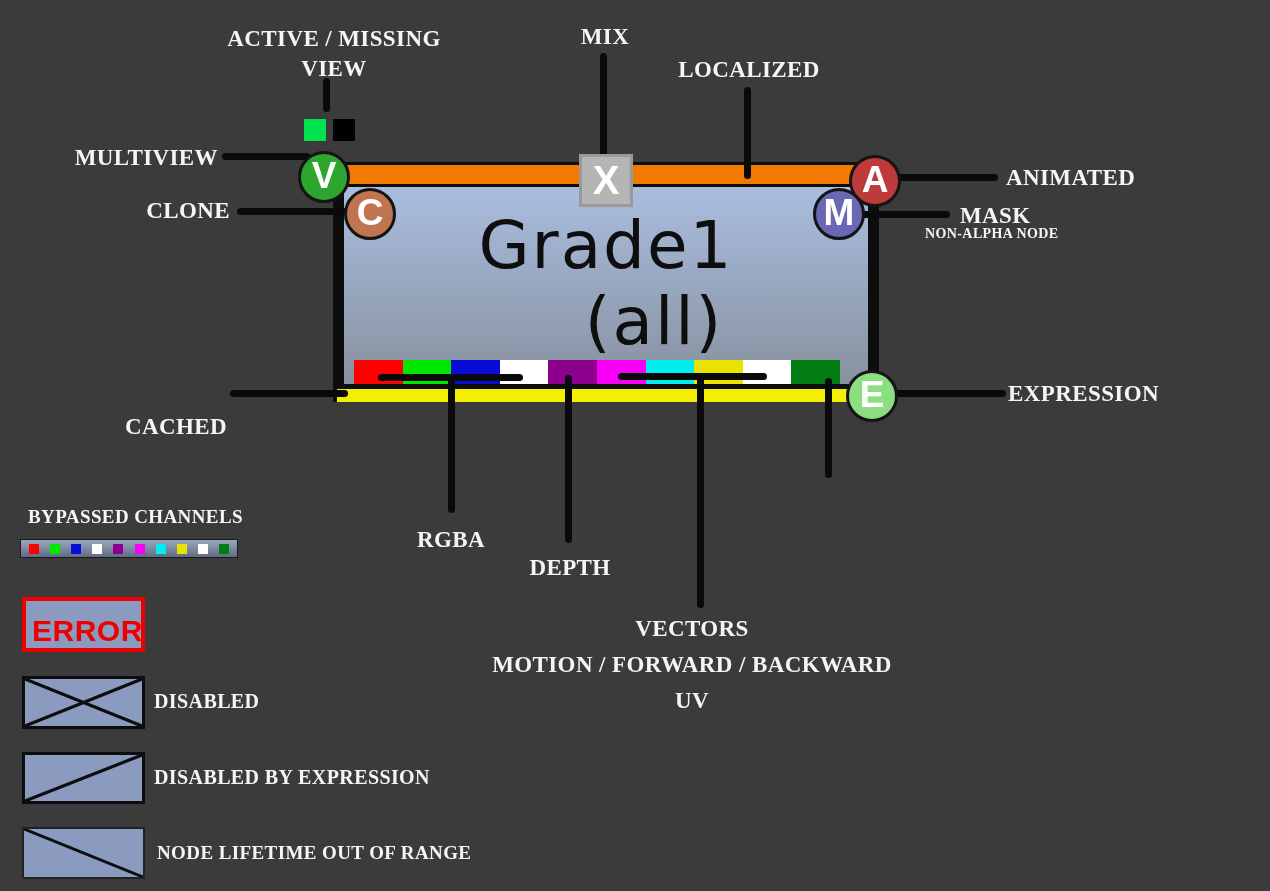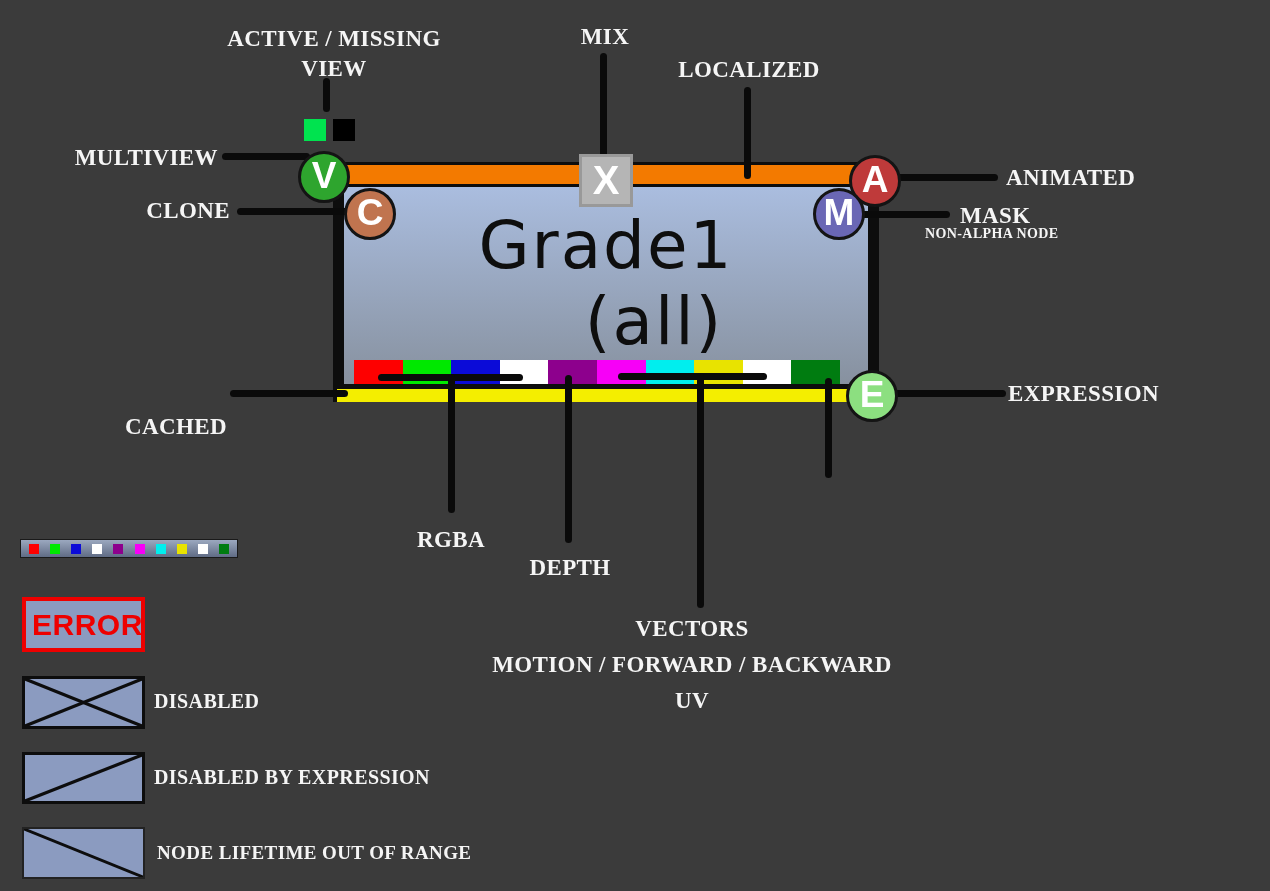--- a/index.html
+++ b/index.html
@@ -36,21 +36,21 @@
   .center{text-align:center;}
   .right{text-align:right;}
   
   .bypassed-strip{position:absolute;left:20px;top:539px;width:218px;height:19px;box-sizing:border-box;
     border:1px solid #1a1a1a;background:linear-gradient(#9ba8bf,#606c85);
     display:flex;align-items:center;justify-content:space-between;padding:0 8px;z-index:5;}
   .bypassed-seg{width:10px;height:10px;}
   .lbox{position:absolute;left:22px;width:123px;box-sizing:border-box;background:var(--boxfill,#8b9bc0);z-index:5;}
   .lbox svg{position:absolute;left:0;top:0;width:100%;height:100%;}
   .error-box{top:597px;height:55px;border:4px solid var(--errorred,#ee0000);
-    display:flex;align-items:center;padding-left:6px;}
+    display:flex;align-items:flex-end;padding-left:6px;}
   .error-text{color:var(--errorred,#ee0000);font-size:30px;font-weight:600;letter-spacing:.5px;}
   .disabled-box{top:676px;height:53px;border:3px solid #0d0d0d;}
   .expr-box{top:752px;height:52px;border:3px solid #0d0d0d;}
   .lifetime-box{top:827px;height:52px;border:2px solid #222;}
 </style>
 </head>
 <body>
 
 <div class="canvas">
 
@@ -121,20 +121,21 @@
   <div class="lbl" style="left:960px;top:203px;">MASK</div>
   <div class="lbl" style="left:925px;top:226px;font-size:14px;">NON-ALPHA NODE</div>
   <div class="lbl right" style="left:80px;top:383px;width:147px;margin-top:31px;">CACHED</div>
   <div class="lbl" style="left:1008px;top:381px;">EXPRESSION</div>
   <div class="lbl center" style="left:381px;top:527px;width:140px;">RGBA</div>
   <div class="lbl center" style="left:488px;top:555px;width:164px;">DEPTH</div>
   <div class="lbl center" style="left:542px;top:616px;width:300px;">VECTORS</div>
   <div class="lbl center" style="left:542px;top:688px;width:300px;">UV</div>
   <div class="lbl center" style="left:392px;top:652px;width:600px;">MOTION / FORWARD / BACKWARD</div>
 
+  <div class="lbl" style="left:28px;top:506px;font-size:19px;">BYPASSED CHANNELS</div>
   <div class="bypassed-strip">
       <div class="bypassed-seg" style="background: rgb(254, 0, 0);"></div>
       <div class="bypassed-seg" style="background: rgb(0, 232, 0);"></div>
       <div class="bypassed-seg" style="background: rgb(11, 11, 216);"></div>
       <div class="bypassed-seg" style="background: rgb(255, 255, 255);"></div>
       <div class="bypassed-seg" style="background: rgb(141, 0, 141);"></div>
       <div class="bypassed-seg" style="background: rgb(247, 0, 247);"></div>
       <div class="bypassed-seg" style="background: rgb(0, 238, 238);"></div>
       <div class="bypassed-seg" style="background: rgb(232, 227, 0);"></div>
       <div class="bypassed-seg" style="background: rgb(255, 255, 255);"></div>

